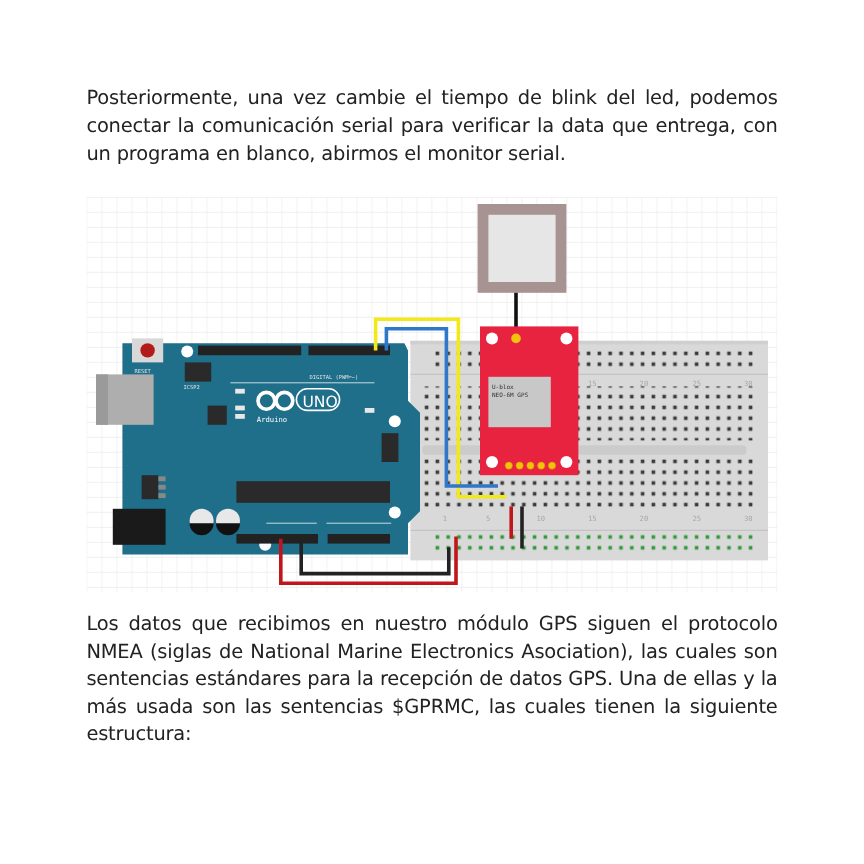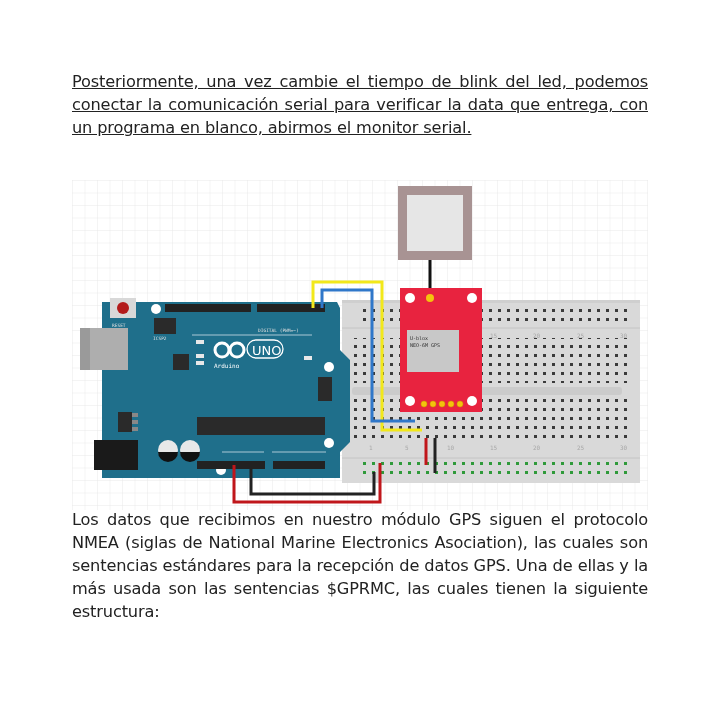--- a/index.html
+++ b/index.html
@@ -1,22 +1,22 @@
 <!DOCTYPE html>
 <html><head>
 <meta charset="utf-8">
 <style>
   html, body { margin: 0; padding: 0; background: #ffffff; }
   body { width: 720px; height: 720px; position: relative; overflow: hidden;
          font-family: "DejaVu Sans", "Liberation Sans", sans-serif; color: #222; }
   .para { position: absolute; left: 72px; width: 576px; font-size: 16.2px; line-height: 23px;
           text-align: justify; letter-spacing: -0.15px; margin: 0; }
-  #p1 { top: 70px; text-decoration: underline; }
+  #p1 { top: 70px; }
   #p2 { top: 508px; }
-  .figure { position: absolute; left: 72px; top: 180px; width: 576px; height: 330px; }
+  .figure { position: absolute; left: 72px; top: 164px; width: 576px; height: 330px; }
   .figure svg { display: block; }
 </style>
 </head>
 <body>
 
 <p class="para" id="p1">Posteriormente, una vez cambie el tiempo de blink del led, podemos conectar la comunicación serial para verificar la data que entrega, con un programa en blanco, abirmos el monitor serial.</p>
 
 <div class="figure">
 <svg width="576" height="330" viewBox="0 0 576 330" xmlns="http://www.w3.org/2000/svg">
   <defs>

